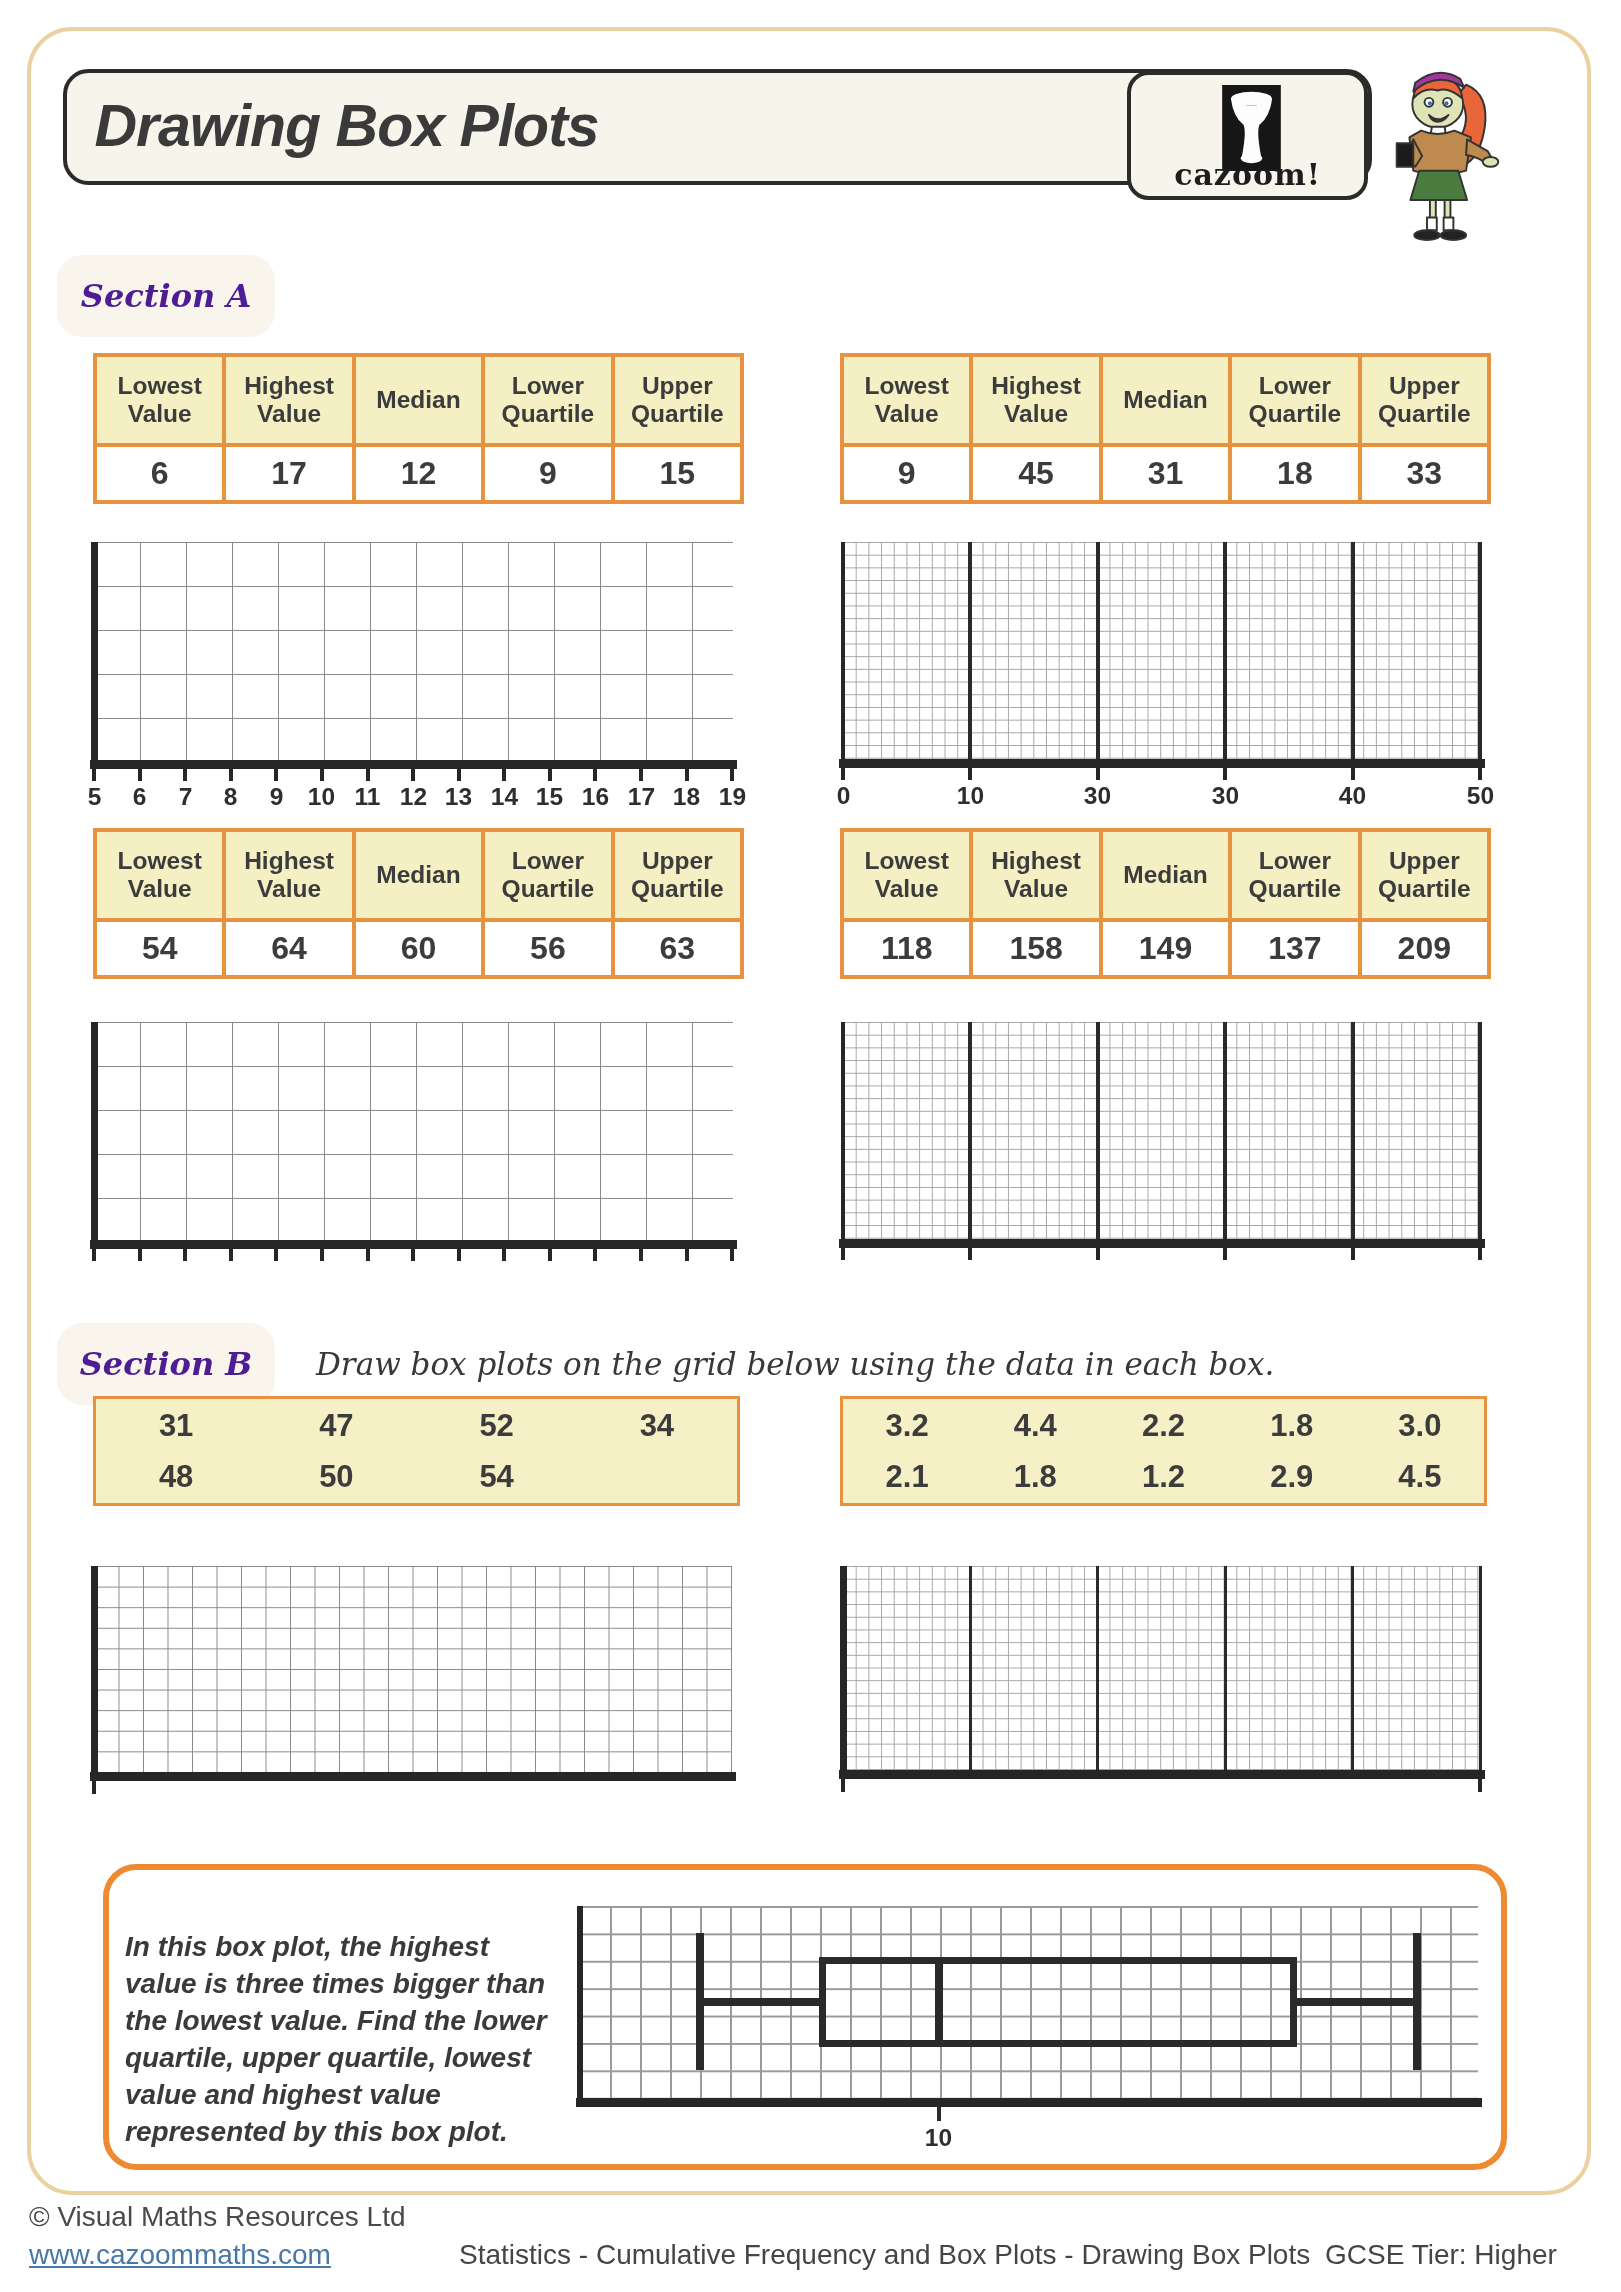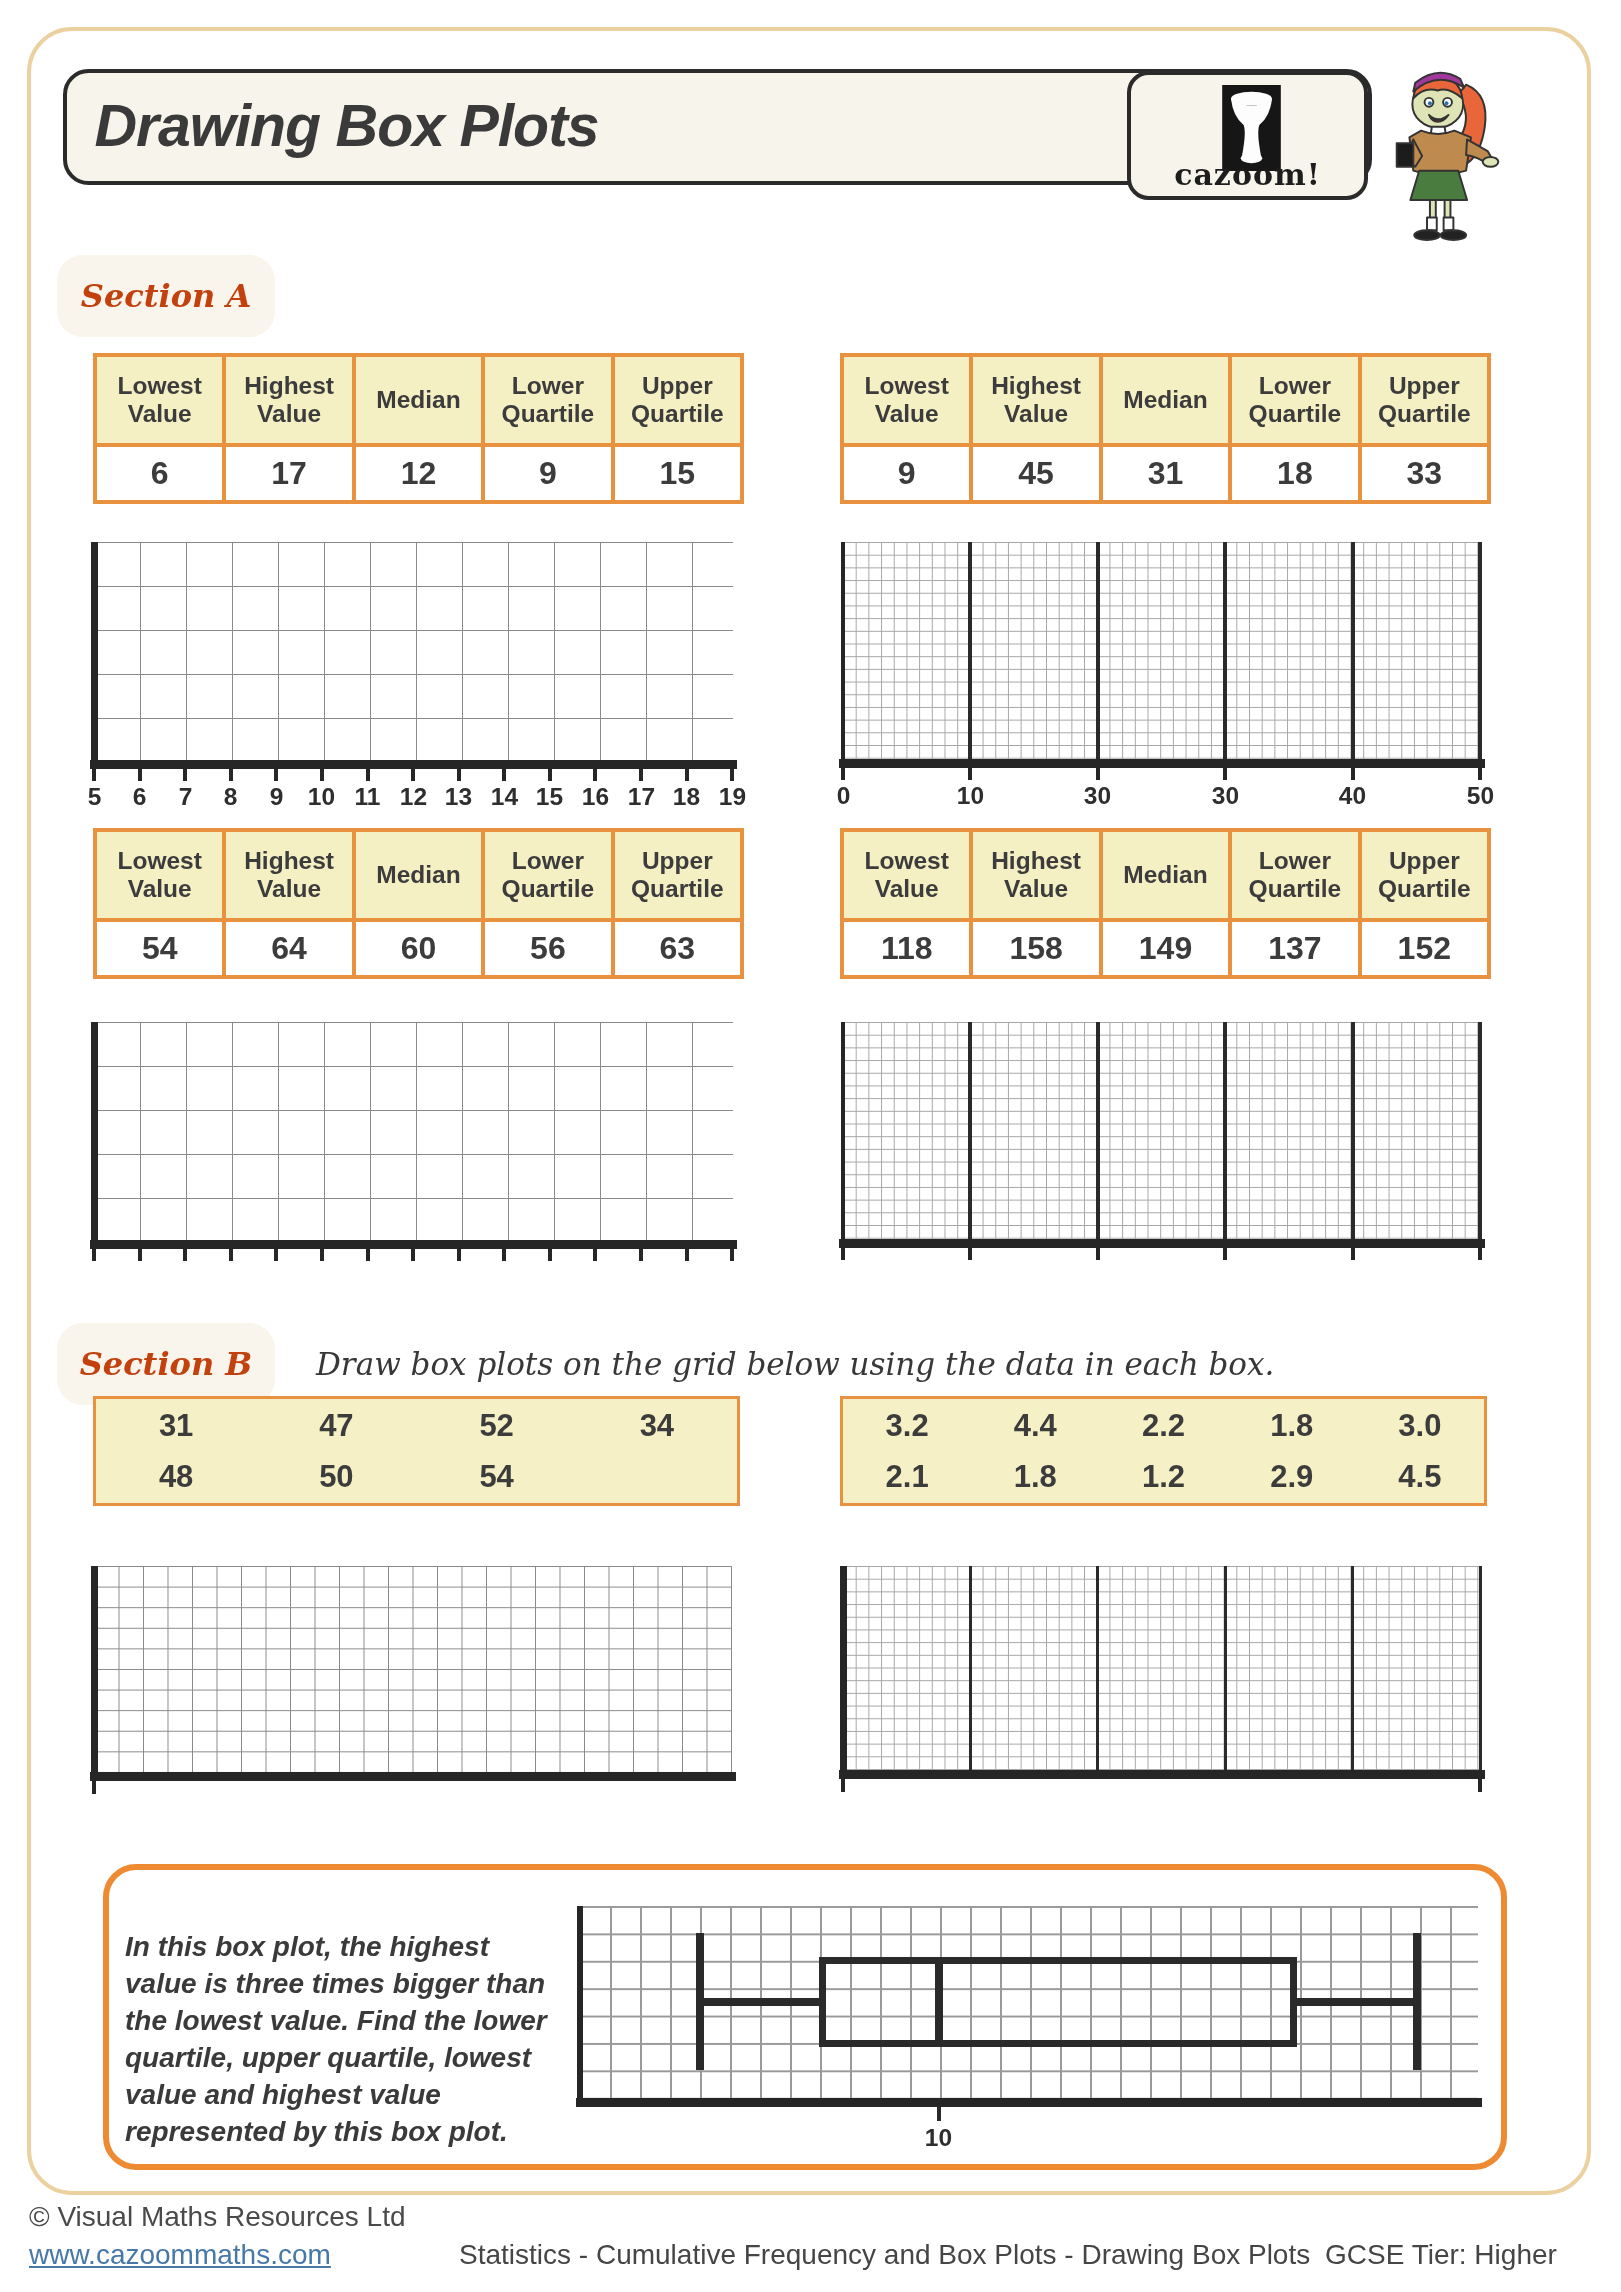--- a/index.html
+++ b/index.html
@@ -14,21 +14,21 @@
         font-weight:700;font-size:59px;letter-spacing:-1px;color:#3a3a3a;font-style:italic;}
   .logo-box{position:absolute;left:1127px;top:71px;width:241px;height:129px;background:#f7f4eb;
         border:4.9px solid #2b2b2b;border-radius:21.6px;box-sizing:border-box;text-align:center;}
   .logo-drum{position:absolute;left:91px;top:9.8px;}
   .logo-text{position:absolute;left:0;right:0;bottom:3.9px;font-family:"DejaVu Serif",serif;
         font-weight:700;font-size:30px;color:#1d1d1d;letter-spacing:1px;}
   .girl{position:absolute;left:1384px;top:65px;}
   
   .section-pill{position:absolute;width:218px;height:82px;background:#f9f5ec;border-radius:25.5px;
         display:flex;align-items:center;justify-content:center;
-        font-family:"DejaVu Serif",serif;font-style:italic;font-weight:700;font-size:32px;color:#c2410c;}
+        font-family:"DejaVu Serif",serif;font-style:italic;font-weight:700;font-size:32px;color:#4c1d95;}
   .instruction{position:absolute;height:82px;display:flex;align-items:center;
         font-family:"DejaVu Serif",serif;font-style:italic;font-size:31px;color:#383838;}
   
   .tbl{position:absolute;width:647px;display:grid;grid-template-columns:repeat(5,1fr);
         grid-template-rows:90px 57px;background:#fff;border:2px solid #e8913e;}
   .tbl .th{border:2px solid #e8913e;background:#f5efc4;display:flex;align-items:center;justify-content:center;
         text-align:center;font-weight:700;font-size:24.5px;line-height:1.15;color:#3c3c3c;padding:0 7.8px;}
   .tbl .td{border:2px solid #e8913e;display:flex;align-items:center;justify-content:center;
         font-weight:700;font-size:32px;color:#3c3c3c;}
   
@@ -148,21 +148,21 @@
   <div class="tbl" style="left:840px;top:828px">
       <div class="th">Lowest Value</div>
       <div class="th">Highest Value</div>
       <div class="th">Median</div>
       <div class="th">Lower Quartile</div>
       <div class="th">Upper Quartile</div>
       <div class="td">118</div>
       <div class="td">158</div>
       <div class="td">149</div>
       <div class="td">137</div>
-      <div class="td">152</div>
+      <div class="td">209</div>
     </div>
 
   <div class="plot-grid" style="left: 94px; top: 542px; width: 639px; height: 219px; background-image: linear-gradient(to right, rgb(138, 138, 138) 1px, transparent 1px), linear-gradient(rgb(138, 138, 138) 1px, transparent 1px); background-size: 46px 44px;">
       <div class="gaxis-left" style="width: 6.9px; left: -3.4px; height: 226px;"></div>
       <div class="gaxis-bottom" style="top: 218px; width: 647px;"></div>
       <div class="gtick" style="left: -2px; top: 226px;"></div>
       <div class="gtick" style="left: 44px; top: 226px;"></div>
       <div class="gtick" style="left: 89px; top: 226px;"></div>
       <div class="gtick" style="left: 135px; top: 226px;"></div>
       <div class="gtick" style="left: 180px; top: 226px;"></div>

